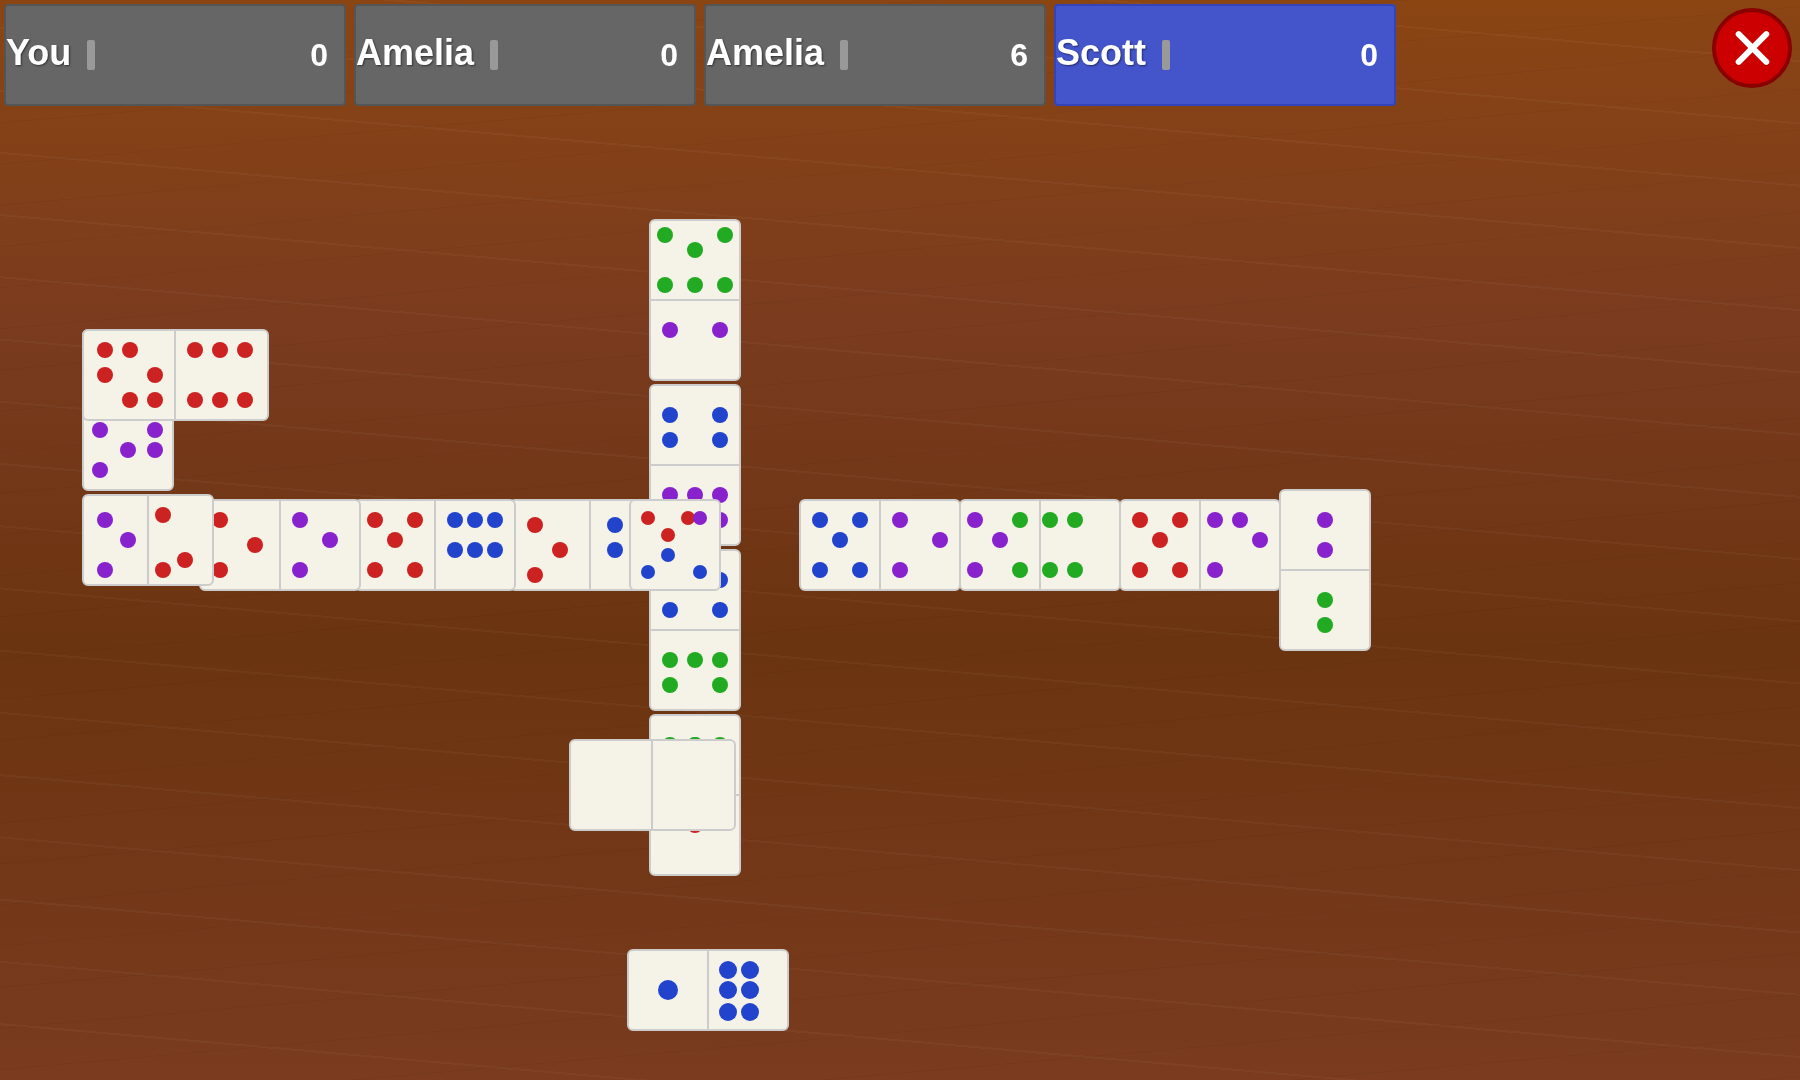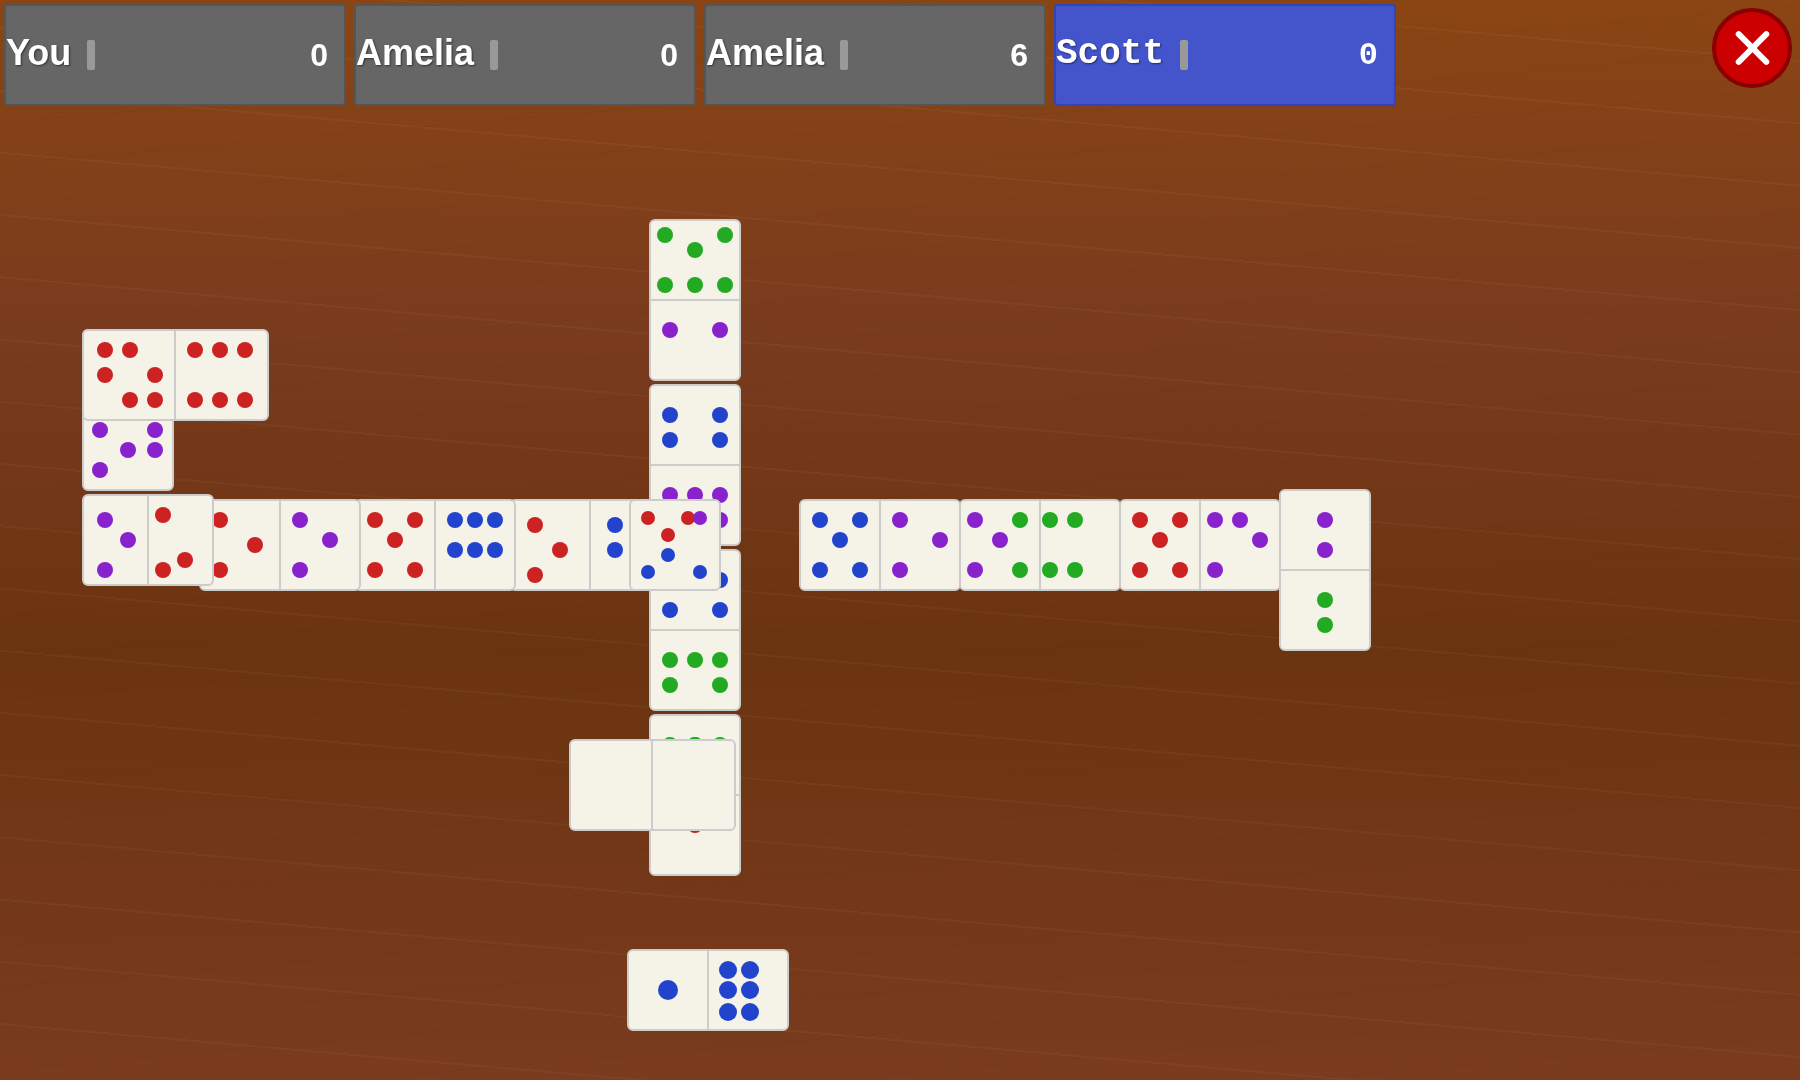--- a/index.html
+++ b/index.html
@@ -52,21 +52,20 @@
       display: flex;
       flex-direction: row;
       align-items: center;
       justify-content: center;
       border: 2px solid #555;
     }
 
     .score-panel.active {
       background: #4455cc;
       border-color: #3344bb;
-      font-family: Liberation Mono, monospace;
     }
 
     .score-panel .player-name {
       font-size: 36px;
       font-weight: bold;
       color: white;
       text-shadow: 1px 1px 2px rgba(0,0,0,0.5);
       margin-bottom: 4px;
     }
 

